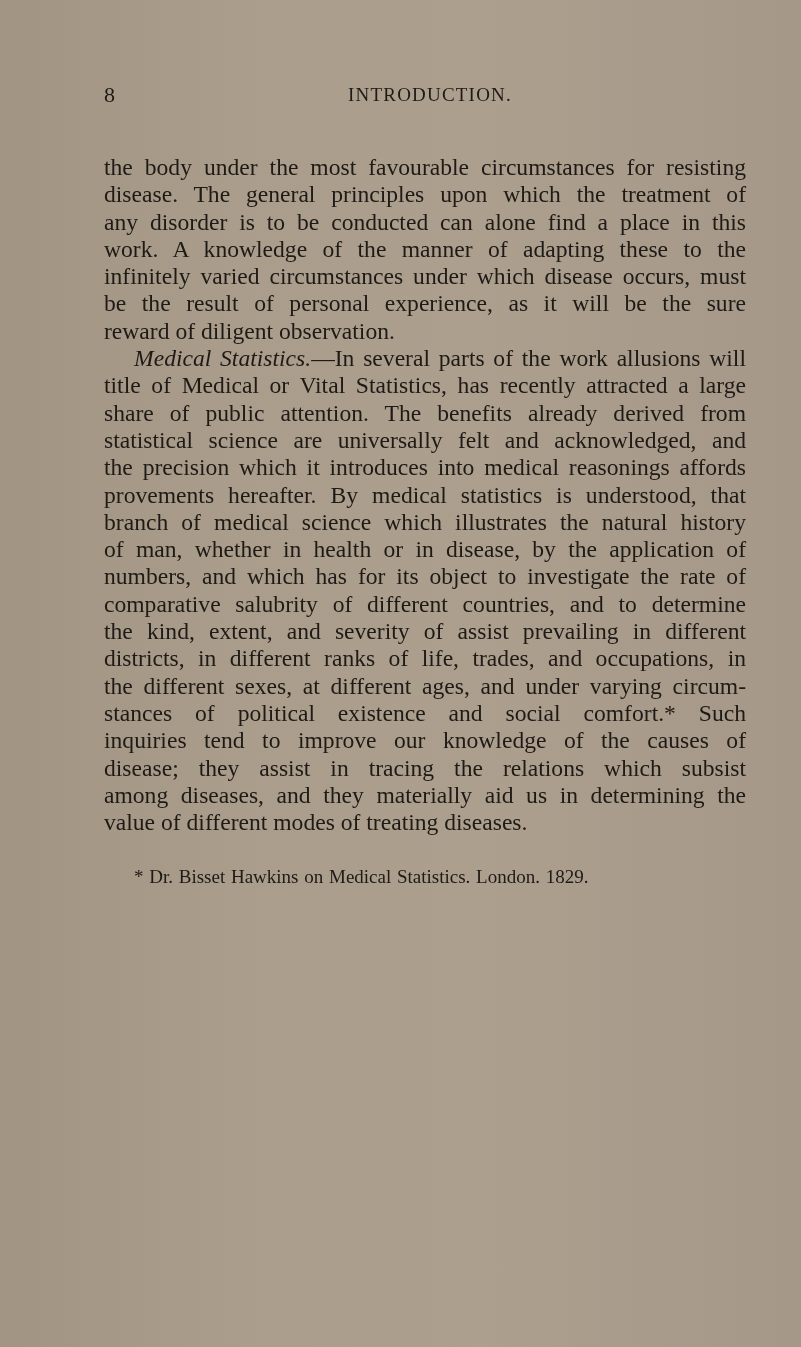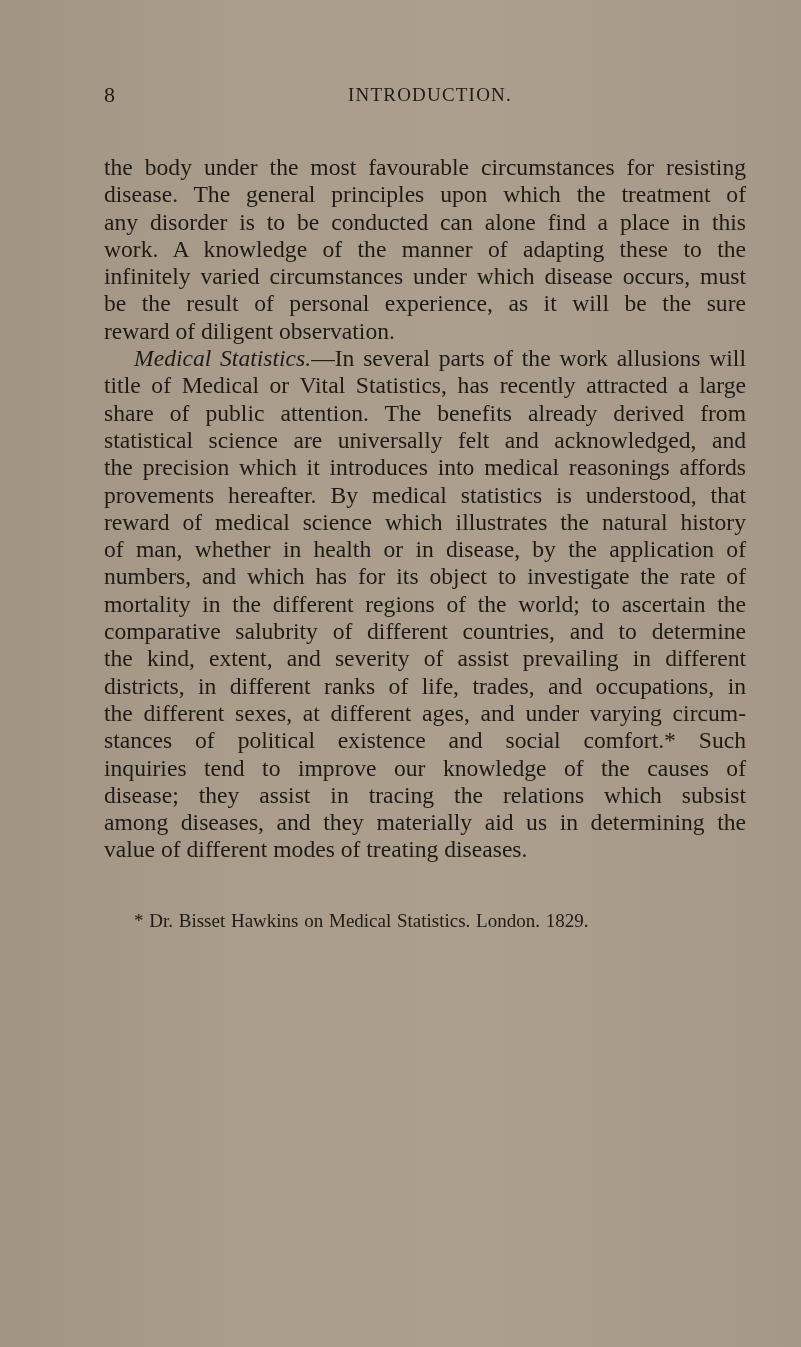--- a/index.html
+++ b/index.html
@@ -36,21 +36,21 @@
     display: block;
     text-align: justify;
     text-align-last: justify;
     white-space: nowrap;
     height: 27.3px;
   }
   .line.last { text-align-last: left; }
   .line.indent { padding-left: 30px; }
   .italic { font-style: italic; }
   .footnote {
-    margin-top: 46px;
+    margin-top: 30px;
     padding-left: 30px;
     font-size: 19px;
     word-spacing: 1px;
   }
 </style>
 </head>
 <body>
 
 <div class="page">
   <div class="header">
@@ -69,24 +69,23 @@
       <span class="line last">reward of diligent observation.</span>
     </div>
 
     <div>
       <span class="line indent"><span class="italic">Medical Statistics.</span><span>—In several parts of the work allusions will</span></span>
       <span class="line">title of Medical or Vital Statistics, has recently attracted a large</span>
       <span class="line">share of public attention. The benefits already derived from</span>
       <span class="line">statistical science are universally felt and acknowledged, and</span>
       <span class="line">the precision which it introduces into medical reasonings affords</span>
       <span class="line">provements hereafter. By medical statistics is understood, that</span>
-      <span class="line">reward of medical science which illustrates the natural history</span>
+      <span class="line">branch of medical science which illustrates the natural history</span>
       <span class="line">of man, whether in health or in disease, by the application of</span>
       <span class="line">numbers, and which has for its object to investigate the rate of</span>
-      <span class="line">mortality in the different regions of the world; to ascertain the</span>
       <span class="line">comparative salubrity of different countries, and to determine</span>
       <span class="line">the kind, extent, and severity of assist prevailing in different</span>
       <span class="line">districts, in different ranks of life, trades, and occupations, in</span>
       <span class="line">the different sexes, at different ages, and under varying circum-</span>
       <span class="line">stances of political existence and social comfort.* Such</span>
       <span class="line">inquiries tend to improve our knowledge of the causes of</span>
       <span class="line">disease; they assist in tracing the relations which subsist</span>
       <span class="line">among diseases, and they materially aid us in determining the</span>
       <span class="line last">value of different modes of treating diseases.</span>
     </div>

